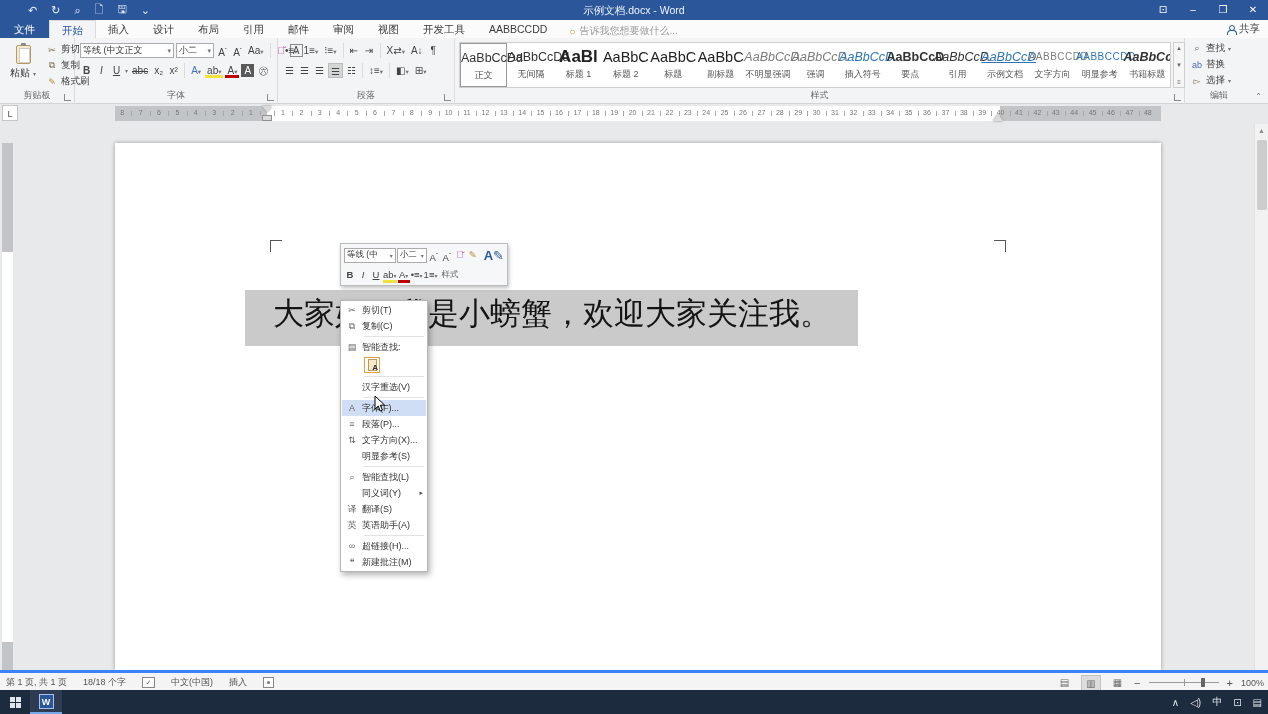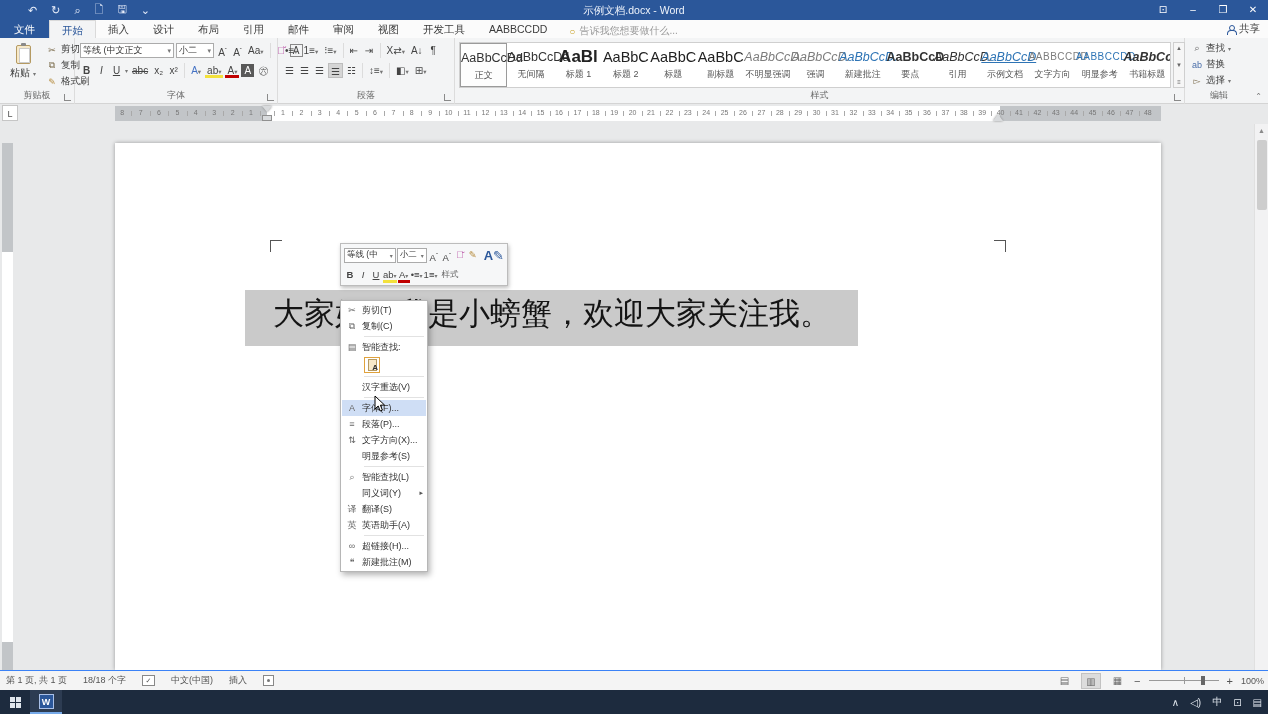--- a/index.html
+++ b/index.html
@@ -109,21 +109,21 @@
   .menu-sep{height:1px;background:#e2e2e2;margin:2px 2px 2px 22px;}
   .paste-row{height:19px;display:flex;align-items:center;padding-left:22px;}
   .pastebox{width:16px;height:16px;border:1px solid #e0a23c;background:#fff;display:flex;align-items:center;justify-content:center;position:relative;}
   .pastebox .pb{width:9px;height:12px;background:#f7e9c9;border:1px solid #b59a62;position:relative;}
   .pastebox .pa{position:absolute;right:1px;bottom:0;font-size:8px;color:#333;font-weight:bold;}
 
   
   #cursor{position:absolute;left:374px;top:271px;}
 
   
-  #statusbar{position:absolute;left:0;top:670px;width:1268px;height:20px;background:#f4f4f4;border-top:1px solid #3b82f6;font-size:9px;color:#555;}
+  #statusbar{position:absolute;left:0;top:670px;width:1268px;height:20px;background:#f4f4f4;border-top:3px solid #3b82f6;font-size:9px;color:#555;}
   .sb-left{position:absolute;left:6px;top:0;height:19px;display:flex;align-items:center;gap:16px;}
   .sb-right{position:absolute;right:4px;top:0;height:19px;display:flex;align-items:center;gap:8px;}
   .viewbtn{font-size:10px;color:#666;padding:0 4px;height:16px;line-height:16px;}
   .viewbtn.active{background:#dcdcdc;border:1px solid #c2c2c2;}
   .ztrack{width:70px;height:1px;background:#9a9a9a;position:relative;}
   .ztick{position:absolute;left:50%;top:-3px;width:1px;height:7px;background:#9a9a9a;}
   .zthumb{position:absolute;left:75%;top:-4px;width:4px;height:9px;background:#666;}
   .proofbox{display:inline-block;width:13px;height:11px;border:1px solid #888;font-size:7px;line-height:10px;text-align:center;color:#555;background:#fff;}
   .macroicon{display:inline-block;width:11px;height:11px;border:1px solid #888;background:#fff;position:relative;}
   .macroicon:after{content:"";position:absolute;left:3px;top:3px;width:3px;height:3px;background:#777;border-radius:50%;}
@@ -303,21 +303,21 @@
           <div class="sg ital gray">
             <span class="prev">AaBbCcD.</span>
             <span class="nm">不明显强调</span>
           </div>
           <div class="sg ital gray">
             <span class="prev">AaBbCcD.</span>
             <span class="nm">强调</span>
           </div>
           <div class="sg ital blue">
             <span class="prev">AaBbCcD.</span>
-            <span class="nm">新建批注</span>
+            <span class="nm">插入符号</span>
           </div>
           <div class="sg bold">
             <span class="prev">AaBbCcD</span>
             <span class="nm">要点</span>
           </div>
           <div class="sg ital">
             <span class="prev">AaBbCcD.</span>
             <span class="nm">引用</span>
           </div>
           <div class="sg ital blue und">

